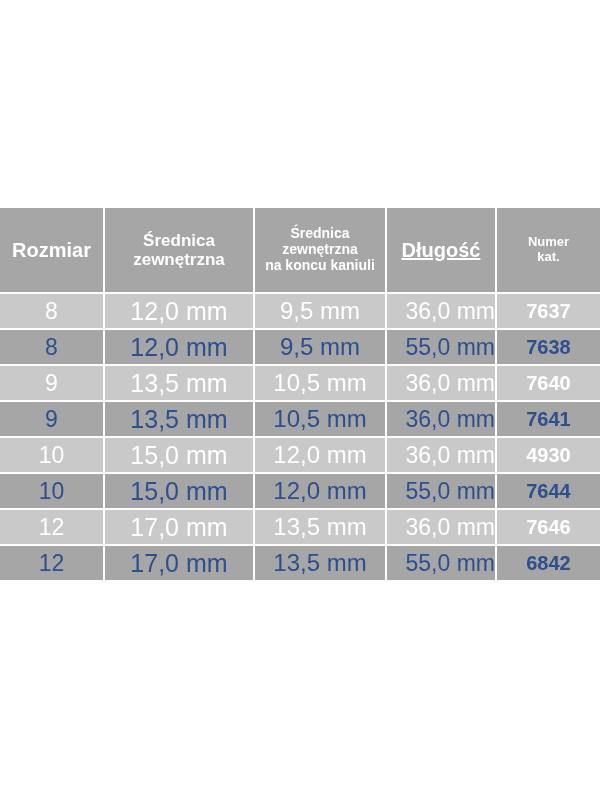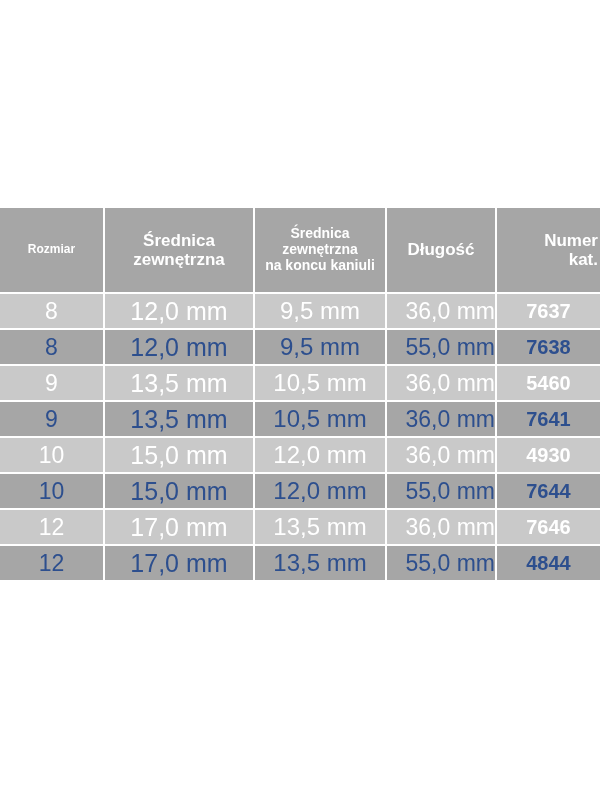--- a/index.html
+++ b/index.html
@@ -41,25 +41,25 @@
     text-align: center;
     vertical-align: middle;
     font-weight: bold;
     border-right: 2px solid #ffffff;
     border-bottom: 2px solid #ffffff;
     padding: 4px 2px;
     height: 76px;
     line-height: 1.12;
   }
   thead th:last-child { border-right: none; }
-  .th-0 { font-size: 12px; }
+  .th-0 { font-size: 20px; }
   .th-1 { font-size: 17px; }
   .th-2 { font-size: 14px; }
-  .th-3 { font-size: 17px; }
-  .th-4 { font-size: 17px; text-align: right; }
+  .th-3 { font-size: 20px; text-decoration: underline; }
+  .th-4 { font-size: 13px; }
 
   tbody td {
     text-align: center;
     vertical-align: middle;
     border-right: 2px solid #ffffff;
     border-bottom: 2px solid #ffffff;
     padding: 0;
     height: 34px;
     white-space: nowrap;
   }
@@ -124,21 +124,21 @@
           <td class="cell-1">12,0 mm</td>
           <td class="cell-2">9,5 mm</td>
           <td class="cell-3">55,0 mm</td>
           <td class="cell-4">7638</td>
         </tr>
         <tr class="row-light">
           <td class="cell-0">9</td>
           <td class="cell-1">13,5 mm</td>
           <td class="cell-2">10,5 mm</td>
           <td class="cell-3">36,0 mm</td>
-          <td class="cell-4">5460</td>
+          <td class="cell-4">7640</td>
         </tr>
         <tr class="row-dark">
           <td class="cell-0">9</td>
           <td class="cell-1">13,5 mm</td>
           <td class="cell-2">10,5 mm</td>
           <td class="cell-3">36,0 mm</td>
           <td class="cell-4">7641</td>
         </tr>
         <tr class="row-light">
           <td class="cell-0">10</td>
@@ -159,18 +159,18 @@
           <td class="cell-1">17,0 mm</td>
           <td class="cell-2">13,5 mm</td>
           <td class="cell-3">36,0 mm</td>
           <td class="cell-4">7646</td>
         </tr>
         <tr class="row-dark">
           <td class="cell-0">12</td>
           <td class="cell-1">17,0 mm</td>
           <td class="cell-2">13,5 mm</td>
           <td class="cell-3">55,0 mm</td>
-          <td class="cell-4">4844</td>
+          <td class="cell-4">6842</td>
         </tr>
       </tbody>
     </table>
   </div>
 </div>
 
 </body></html>

